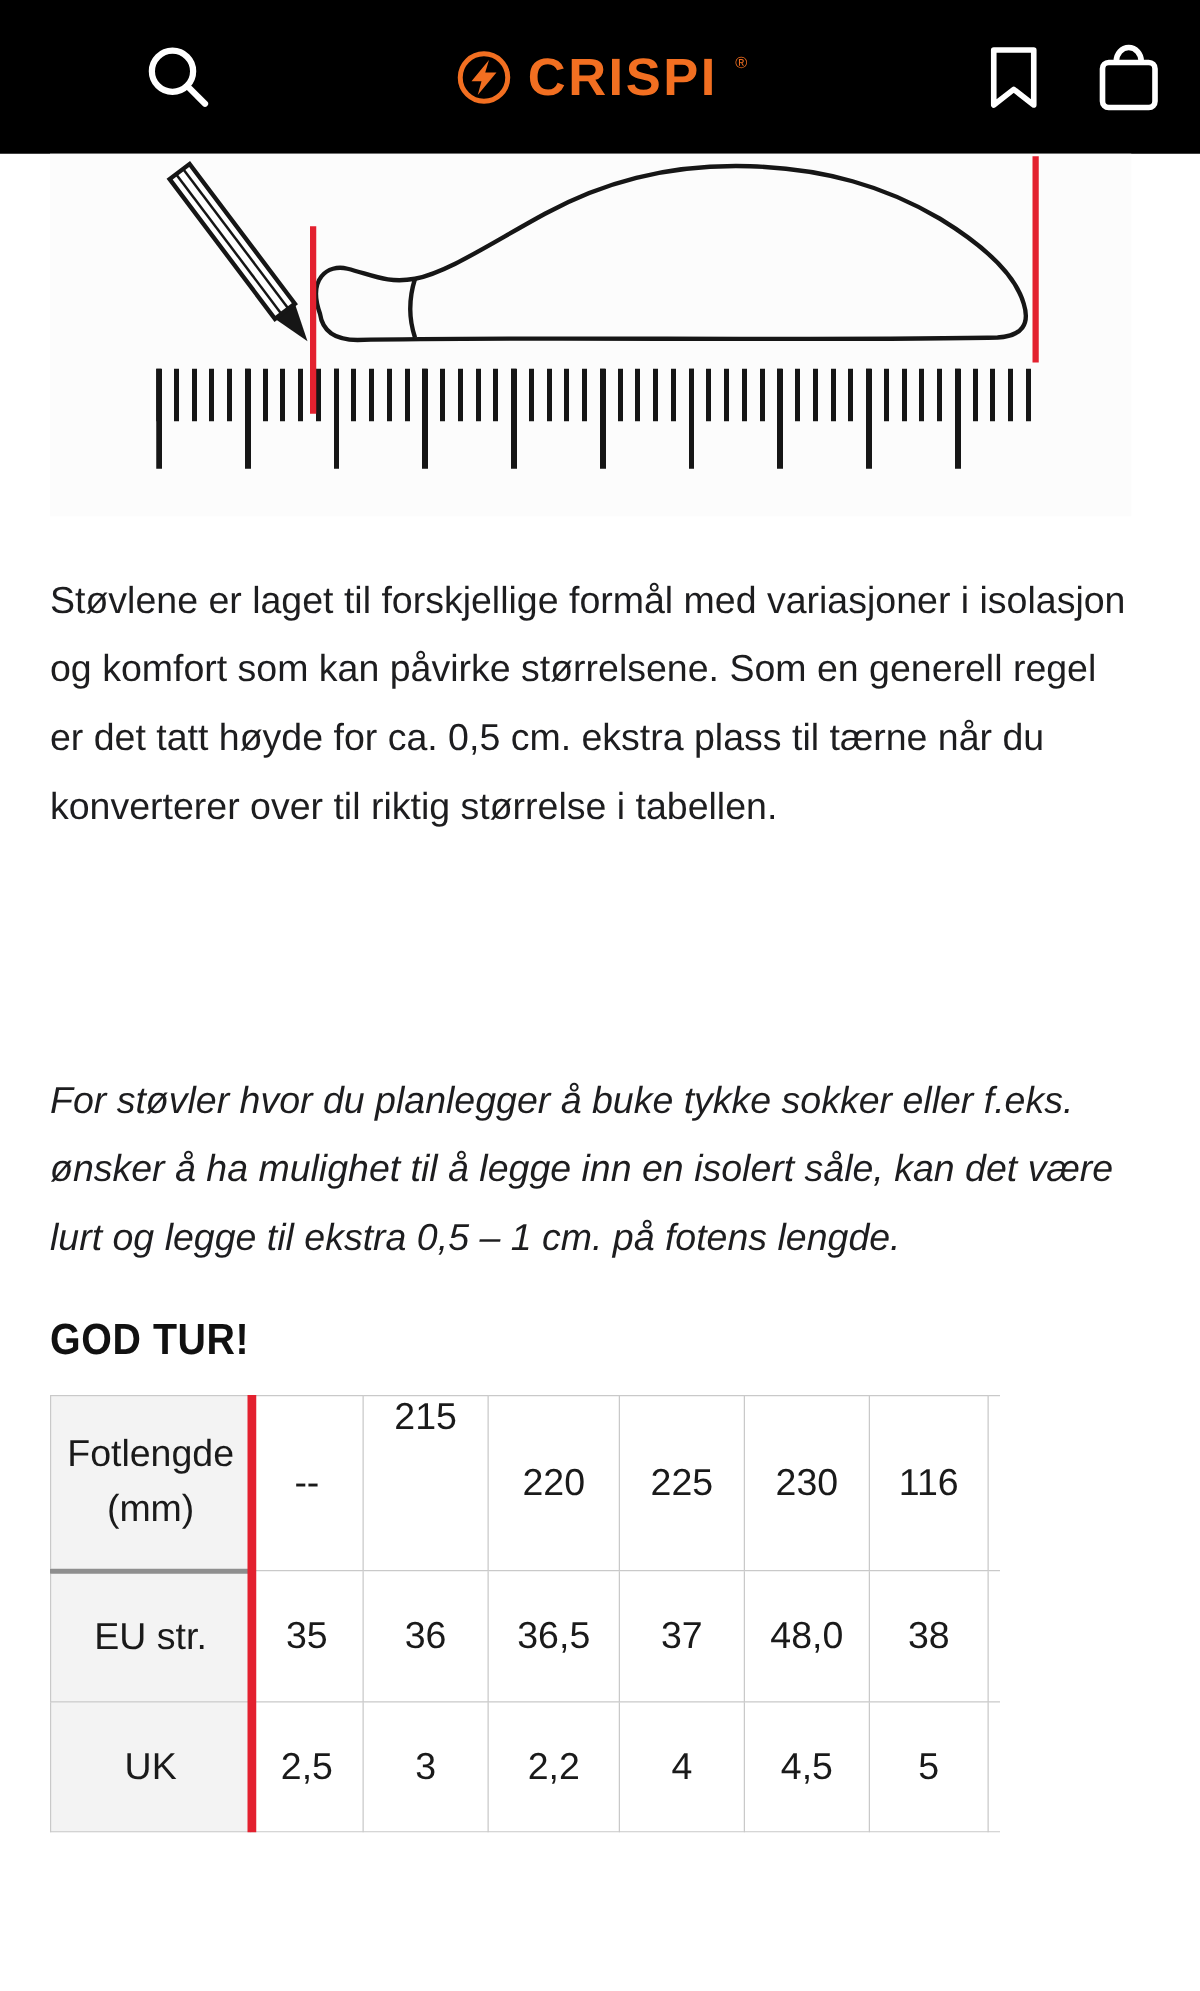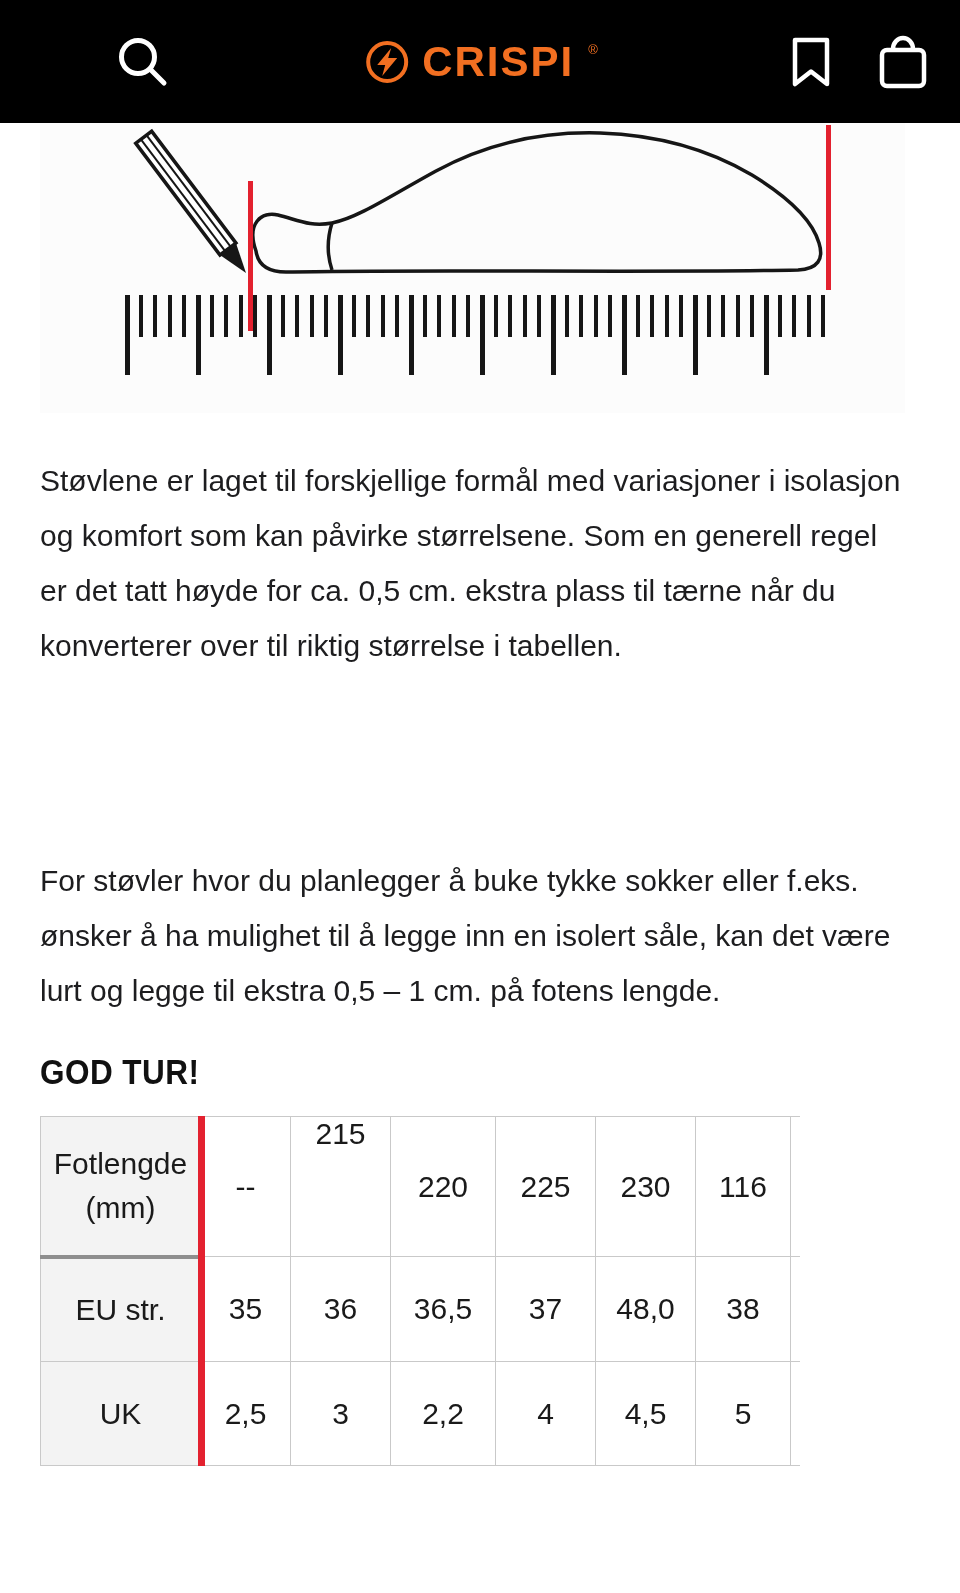--- a/index.html
+++ b/index.html
@@ -45,21 +45,21 @@
   .ticks-short,.ticks-long{position:absolute;left:85px;width:708px;top:172px;}
   .ticks-short{height:42px;background:repeating-linear-gradient(90deg,var(--ink) 0 4px,transparent 4px 14.2px);}
   .ticks-long{height:80px;background:repeating-linear-gradient(90deg,var(--ink) 0 4.5px,transparent 4.5px 71px);}
   .measure-line{position:absolute;width:5px;background:var(--accent-red);}
   .measure-line.toe{left:208px;top:58px;height:150px;}
   .measure-line.heel{left:786px;top:2px;height:165px;}
 
   
   .copy{margin:0 55px 0 40px;font-size:30px;line-height:55px;color:#1d1d1f;}
   .copy.p1{margin-top:40px;}
-  .copy.p2{margin-top:180px;}
+  .copy.p2{margin-top:180px;font-style:italic;}
   .section-heading{
     margin:34px 55px 0 40px;font-size:35px;font-weight:bold;color:#111;
     transform:scaleX(0.9);transform-origin:left center;letter-spacing:0.5px;
   }
 
   
   .table-wrap{
     position:relative;margin:24px 0 0 40px;width:760px;overflow:hidden;
   }
   table.size-table{

